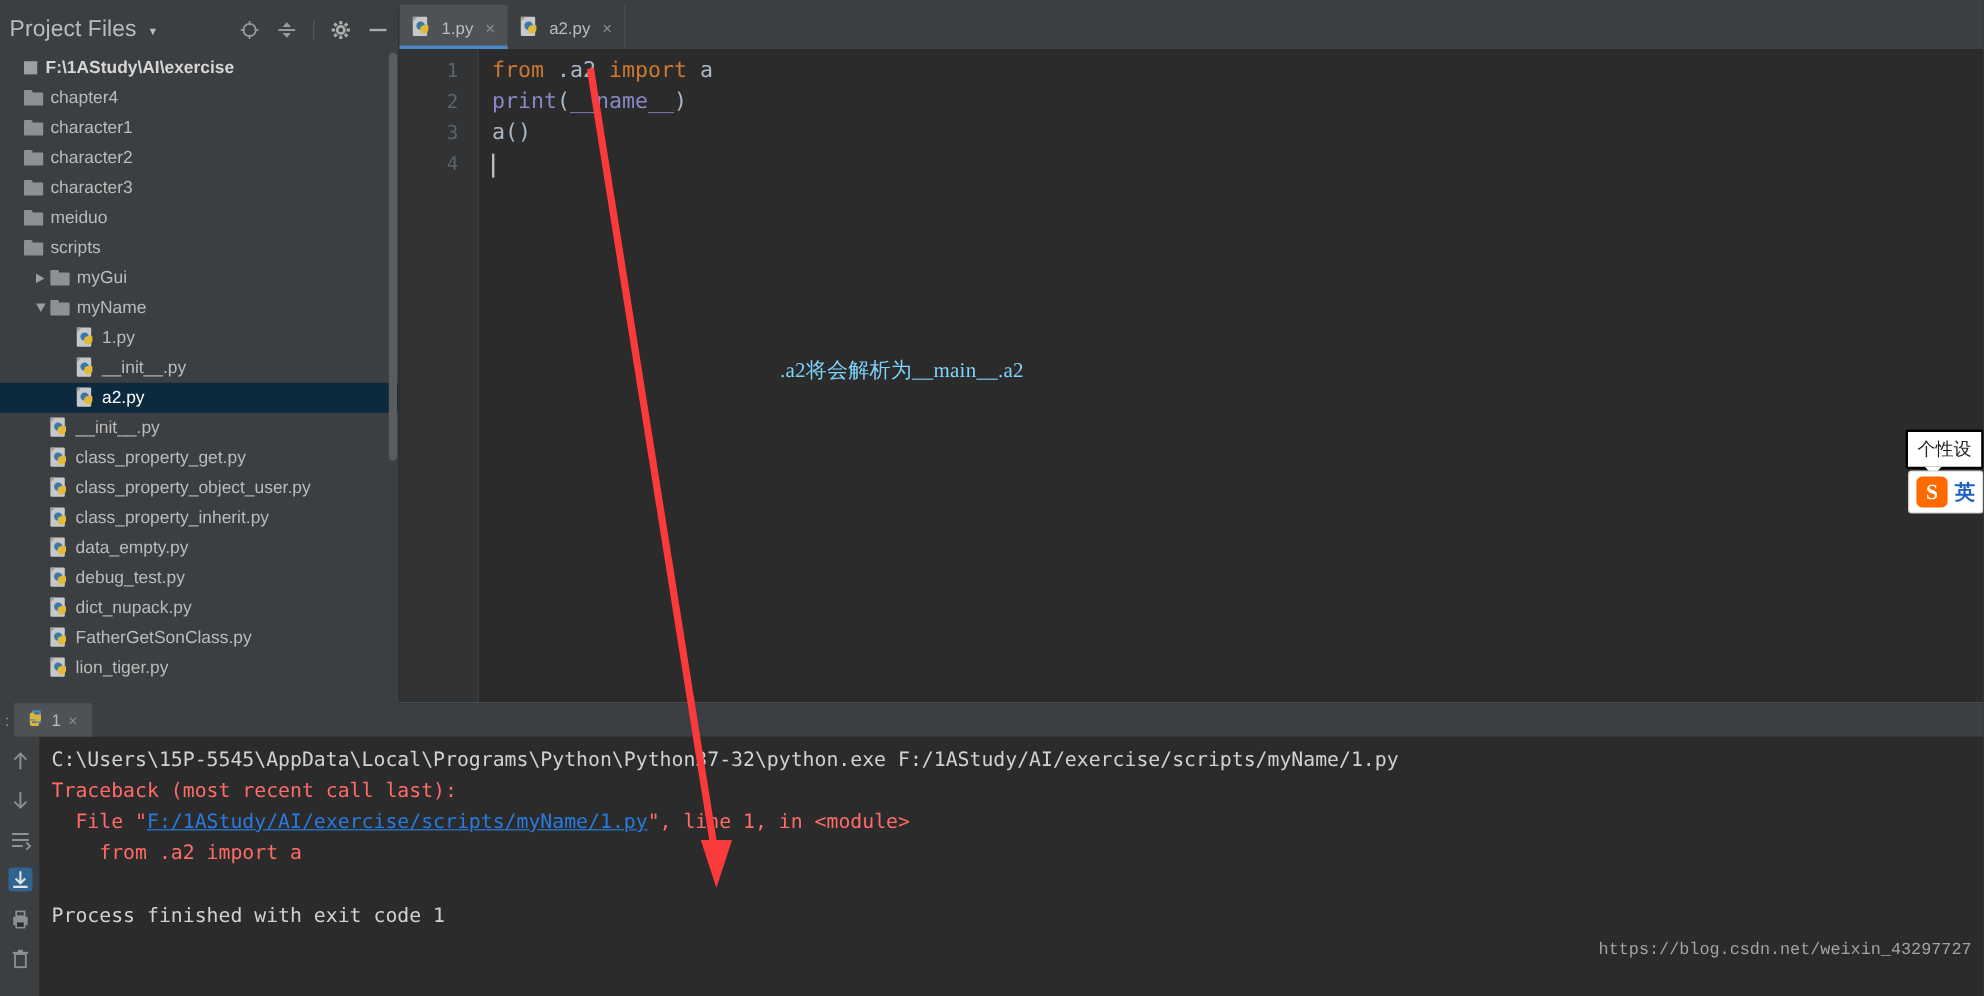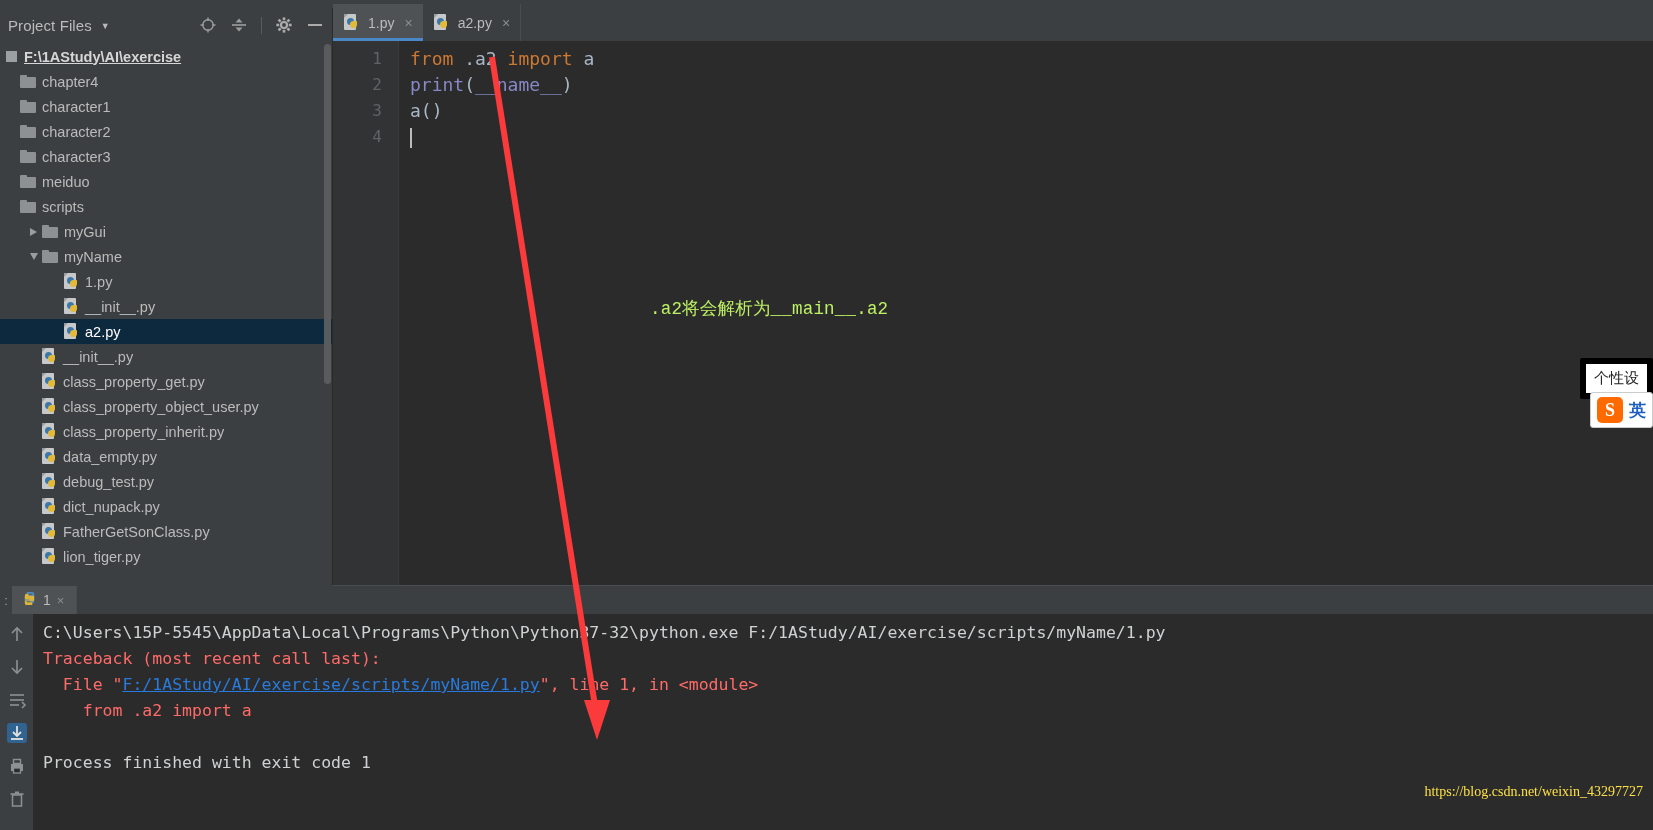--- a/index.html
+++ b/index.html
@@ -34,35 +34,35 @@
     border-right: 1px solid #2b2b2b;
     overflow: hidden;
   }
   .project-header {
     position: relative; height: 34px;
     display: flex; align-items: center;
     padding: 0 6px 0 8px;
     background: #3c3f41;
   }
   .project-header .title {
-    color: #bbbbbb; font-size: 15px; letter-spacing: .1px;
+    color: #bbbbbb; font-size: 19px; letter-spacing: .1px;
   }
   .project-header .caret {
     color: #bbbbbb; font-size: 9px; margin-left: 9px; transform: translateY(1px);
   }
   .hdr-actions { margin-left: auto; display: flex; align-items: center; gap: 13px; padding-right: 2px;}
   .hdr-icon { width: 18px; height: 18px; opacity: .82; display: block; }
   .hdr-sep { width: 1px; height: 17px; background: #5a5d5f; }
 
   .tree { position: relative; padding-top: 2px; font-size: 14.5px; color: #bbbbbb;}
   .tree-row {
     position: relative; height: 25px; display: flex; align-items: center;
     padding-left: 4px; white-space: nowrap;
   }
-  .tree-row.root { font-weight: bold; color: #d6d6d6; padding-left: 6px; text-decoration: underline; }
+  .tree-row.root { font-weight: bold; color: #d6d6d6; padding-left: 20px; }
   .tree-row.selected { background: #0d293e; }
   .arrow {
     width: 15px; height: 14px; flex: 0 0 15px; margin-right: 1px;
     display: flex; align-items: center; justify-content: center;
   }
   .arrow svg { display:block; }
   .indent { display: inline-block; }
   .folder-ico {
     width: 16px; height: 13px; flex: 0 0 16px; margin-right: 6px; position: relative;
   }
@@ -151,22 +151,22 @@
     display: inline-block; width: 2px; height: 20px; background: #bbbbbb;
     transform: translateY(4px);
   }
   .editor-bottom-border {
     position: absolute; left: 0; right: 0; bottom: 0; height: 1px; background: #4a4d4f;
   }
 
   
   .annotation {
     position: absolute; left: 317px; top: 296px;
-    color: #bef264; font-size: 17.5px; letter-spacing: .2px;
-    font-family: Liberation Mono, monospace; white-space: nowrap;
+    color: #7dd3fc; font-size: 17.5px; letter-spacing: .2px;
+    font-family: Liberation Serif, serif; white-space: nowrap;
   }
 
   
   .console-panel {
     position: absolute; left: 0; top: 586px; right: 0; bottom: 0;
     background: #2b2b2b;
   }
   .console-tabbar {
     position: relative; height: 28px; background: #3c3f41;
     display: flex; align-items: center;
@@ -194,31 +194,31 @@
     font-family: "DejaVu Sans Mono", monospace; font-size: 16.5px;
     color: #bbbbbb; overflow: hidden;
   }
   .console-out .ln { height: 26px; line-height: 26px; white-space: pre; }
   .c-err { color: #ff6b68; }
   .c-link { color: #287bde; text-decoration: underline; }
   .c-white { color: #cfd2d4; }
 
   .watermark {
     position: absolute; right: 10px; bottom: 30px;
-    color: #fde047; font-size: 14px;
-    font-family: Liberation Serif, serif;
+    color: #a3a3a3; font-size: 14px;
+    font-family: Liberation Mono, monospace;
   }
 
   
   .arrow-svg { position: absolute; left: 0; top: 0; width: 1653px; height: 830px; pointer-events: none; }
 
   
   .ime-tip {
     position: absolute; right: 0px; top: 358px;
-    background: #ffffff; border: 6px solid #000000;
+    background: #ffffff; border: 2px solid #000000;
     padding: 5px 8px; font-size: 15px; color: #222; white-space: nowrap;
     border-radius: 2px;
   }
   .ime-tip::after {
     content: ""; position: absolute; left: 14px; bottom: -7px;
     width: 0; height: 0; border-left: 7px solid transparent;
     border-right: 7px solid transparent; border-top: 7px solid #ffffff;
   }
   .ime-bar {
     position: absolute; right: 0px; top: 392px;

